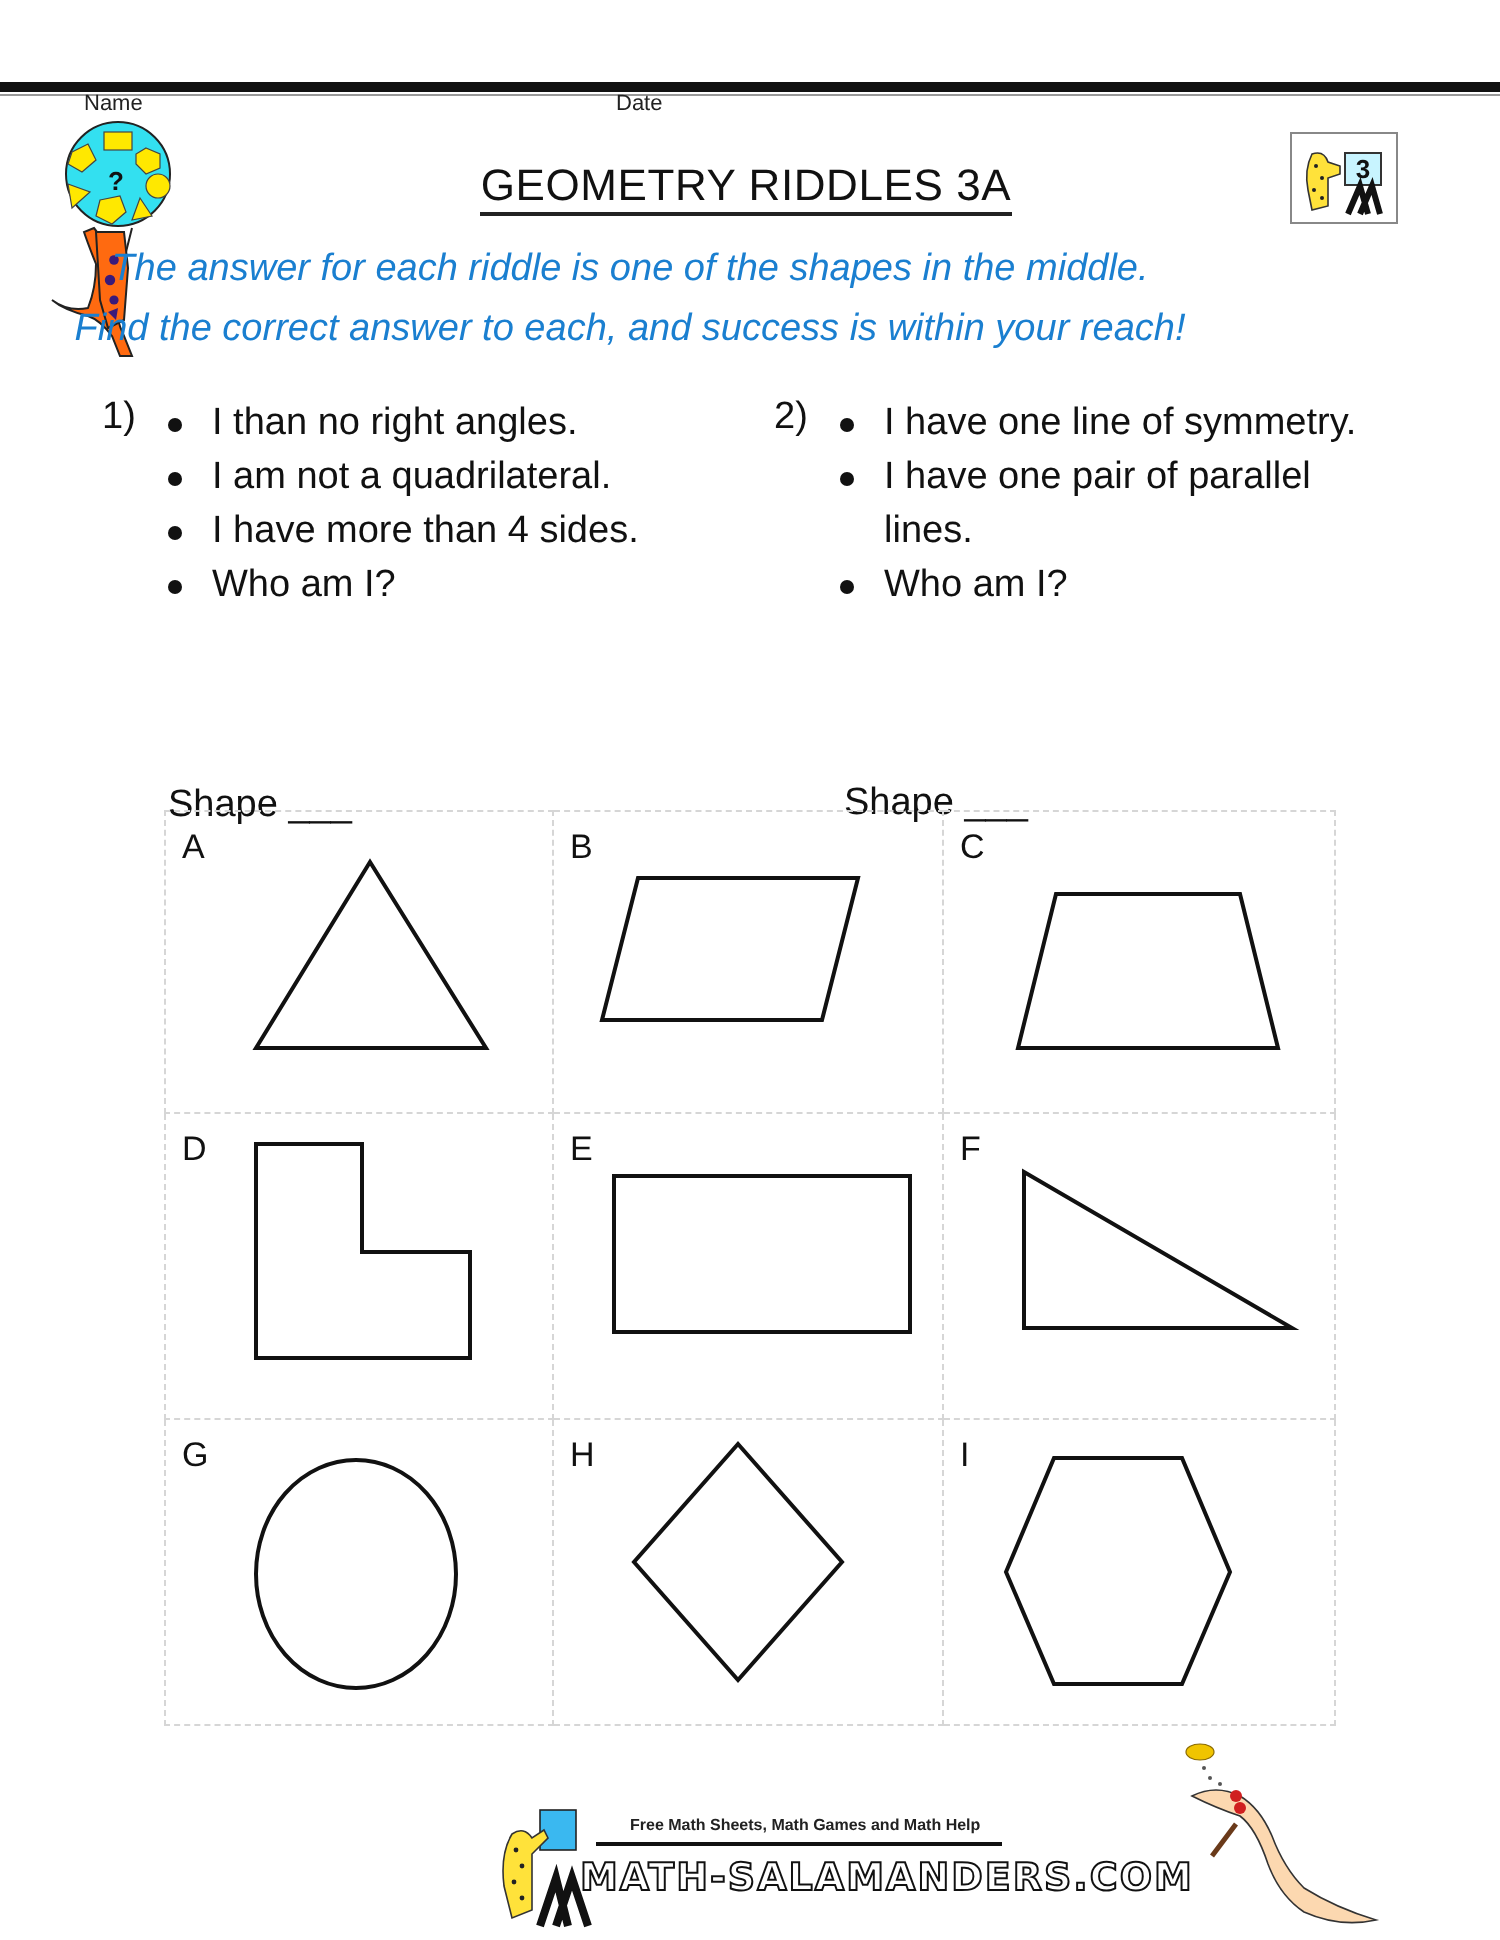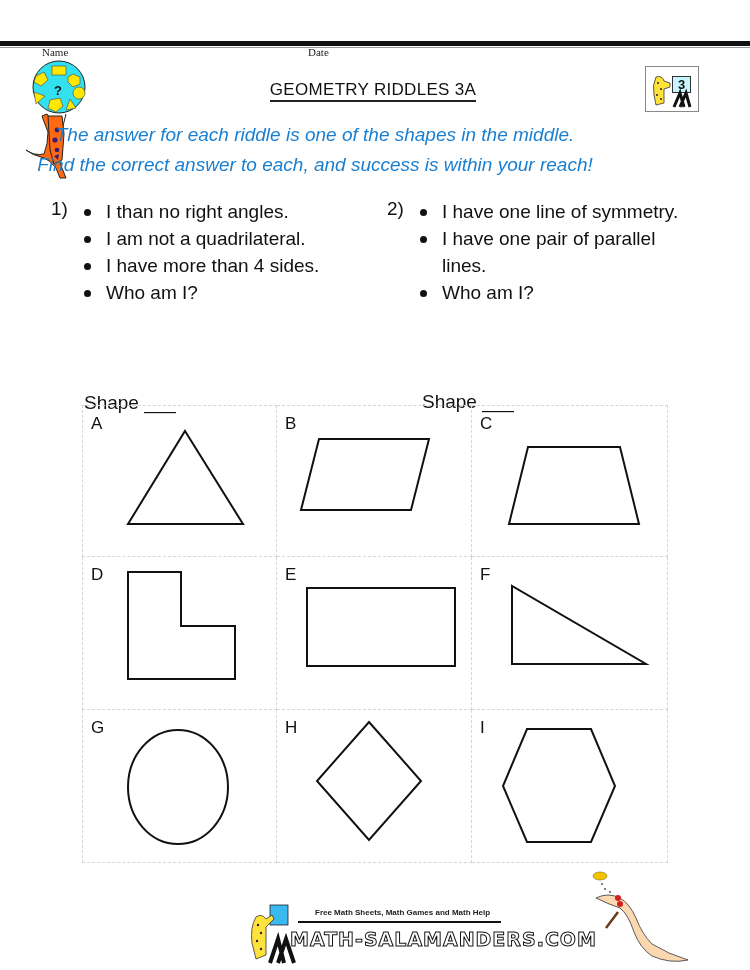--- a/index.html
+++ b/index.html
@@ -2,24 +2,24 @@
 <html><head>
 <meta charset="utf-8">
 <style>
   html, body { margin: 0; padding: 0; }
   body {
     width: 750px; height: 970px; background: #ffffff; position: relative; overflow: hidden;
     font-family: "Liberation Sans", "DejaVu Sans", sans-serif; color: #111;
   }
   .top-rule { position: absolute; left: 0; top: 41px; width: 750px; height: 5px; background: #111; }
   .top-rule2 { position: absolute; left: 0; top: 47px; width: 750px; height: 1px; background: #999; }
-  .label-small { position: absolute; font-size: 11px; color: #222; font-family: Liberation Serif, serif; }
+  .label-small { position: absolute; font-size: 11px; color: #222; }
   .title {
     position: absolute; left: 0; width: 746px; top: 80px; text-align: center;
-    font-size: 17px; letter-spacing: 0.3px;
+    font-size: 22px; letter-spacing: 0.3px;
   }
   .title span { border-bottom: 2px solid #222; padding-bottom: 1px; }
   .subtitle {
     position: absolute; left: 0; width: 630px; text-align: center;
     font-style: italic; font-size: 19px;
   }
   .riddle-num { position: absolute; font-size: 19px; }
   .riddle-list { position: absolute; margin: 0; padding: 0; list-style: none; font-size: 19px; }
   .riddle-list li { position: relative; padding-left: 24px; line-height: 27px; }
   .riddle-list li::before {

